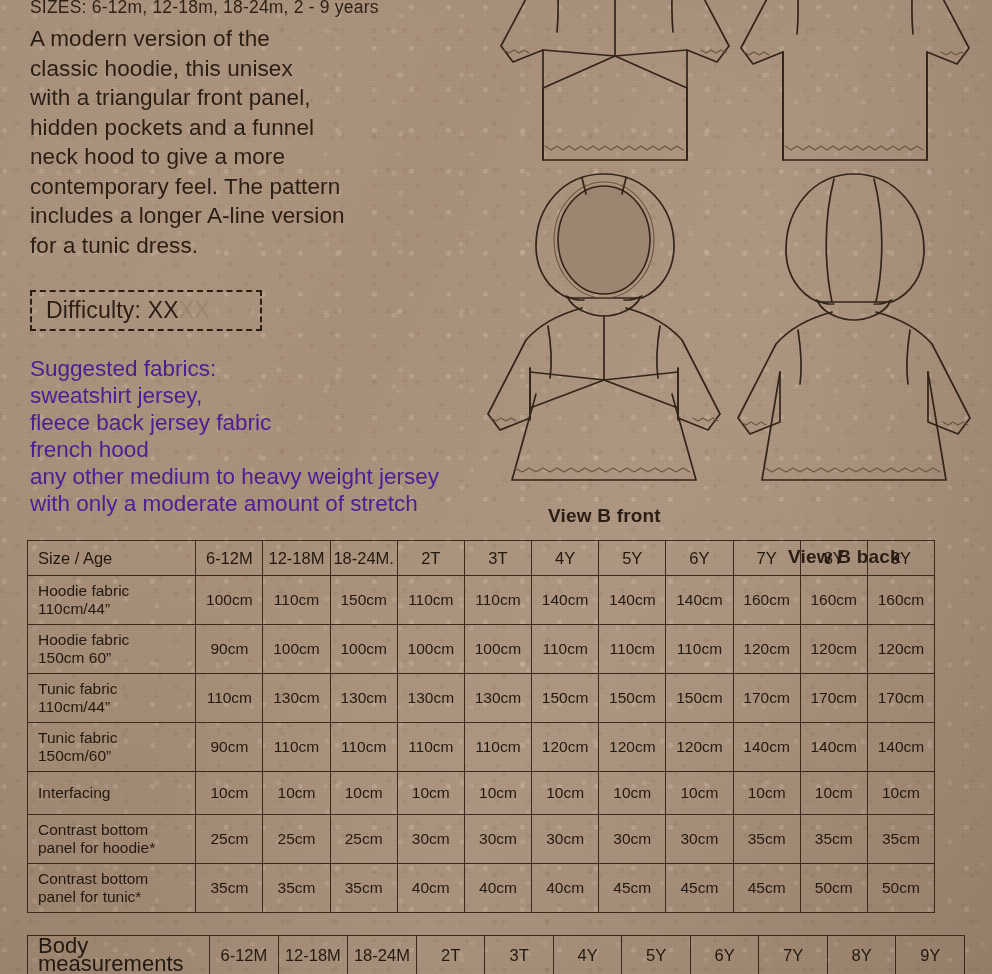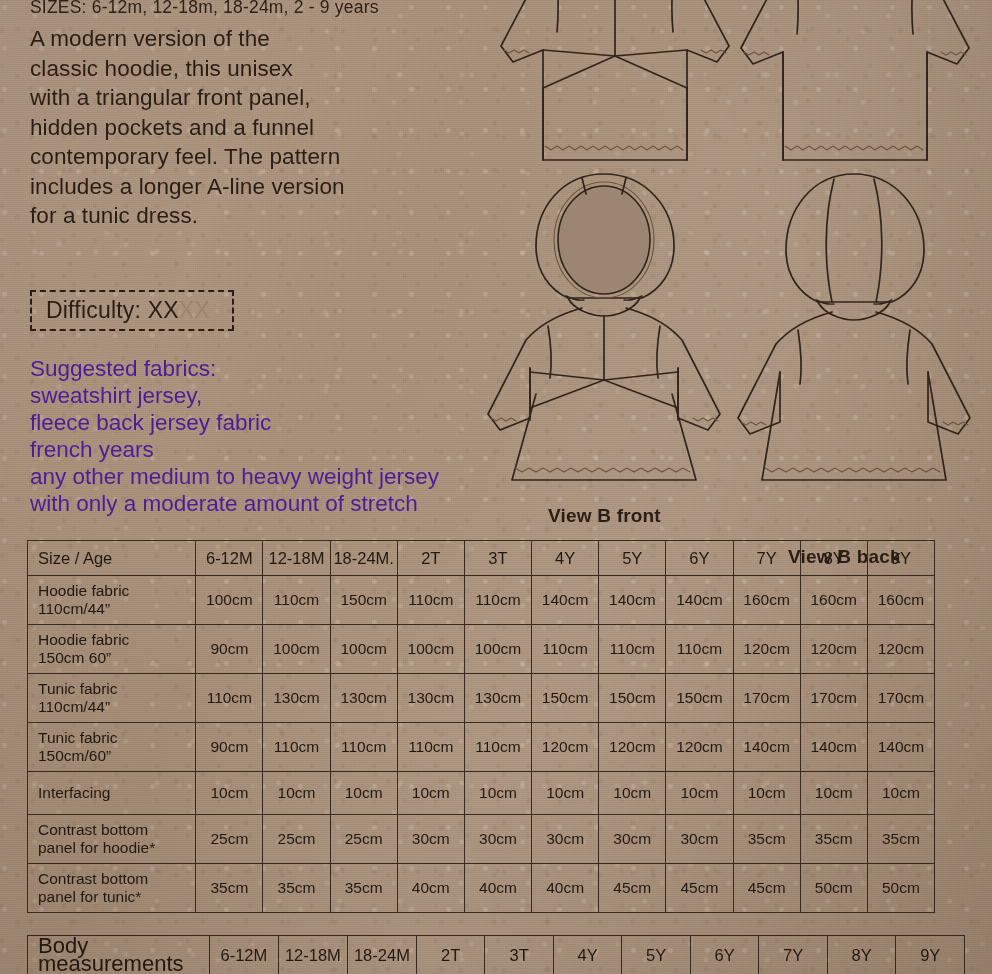--- a/index.html
+++ b/index.html
@@ -61,21 +61,21 @@
     font-size: 22.5px;
     line-height: 29.5px;
     color: #2a1d14;
     letter-spacing: .1px;
   }
   .desc div { white-space: nowrap; }
 
   .difficulty-box {
     position: absolute;
     left: 30px; top: 290px;
-    width: 204px; height: 41px;
+    width: 232px; height: 41px;
     border: 2.5px dashed #2a1d14;
     box-sizing: border-box;
     display: flex;
     align-items: center;
     padding-left: 14px;
   }
   .difficulty-label {
     font-size: 23px;
     color: #2a1d14;
     letter-spacing: .2px;
@@ -148,36 +148,37 @@
 <div id="grain"></div>
 <div id="vign"></div>
 
 <div class="sizes-line">SIZES: 6-12m, 12-18m, 18-24m, 2 - 9 years</div>
 
 <div class="desc">
   <div>A modern version of the</div>
   <div>classic hoodie, this unisex</div>
   <div>with a triangular front panel,</div>
   <div>hidden pockets and a funnel</div>
+  <div>neck hood to give a more</div>
   <div>contemporary feel. The pattern</div>
   <div>includes a longer A-line version</div>
   <div>for a tunic dress.</div>
 </div>
 
 <div class="difficulty-box">
   <span class="difficulty-label">
     <span>Difficulty:</span><span class="x-filled">&nbsp;</span><span class="x-filled">XX</span><span class="x-empty">XX</span>
   </span>
 </div>
 
 <div class="fabrics">
   <div>Suggested fabrics:</div>
   <div>sweatshirt jersey,</div>
   <div>fleece back jersey fabric</div>
-  <div>french years</div>
+  <div>french hood</div>
   <div>any other medium to heavy weight jersey</div>
   <div>with only a moderate amount of stretch</div>
 </div>
 
 <div class="ill" style="left:495px; top:-62px; width:240px; height:240px;">
   <svg width="240" height="240" viewBox="0 0 240 240" fill="none" stroke="#33241a" stroke-width="1.7" stroke-linejoin="round" stroke-linecap="round">
 
     <path d="M92 4 C96 -12 144 -12 148 4"></path>
 
     <path d="M92 6 C74 12 58 22 44 36 L6 108 L18 124 L48 112 L48 222 L192 222 L192 112 L222 124 L234 108 L196 36 C182 22 166 12 148 6"></path>

